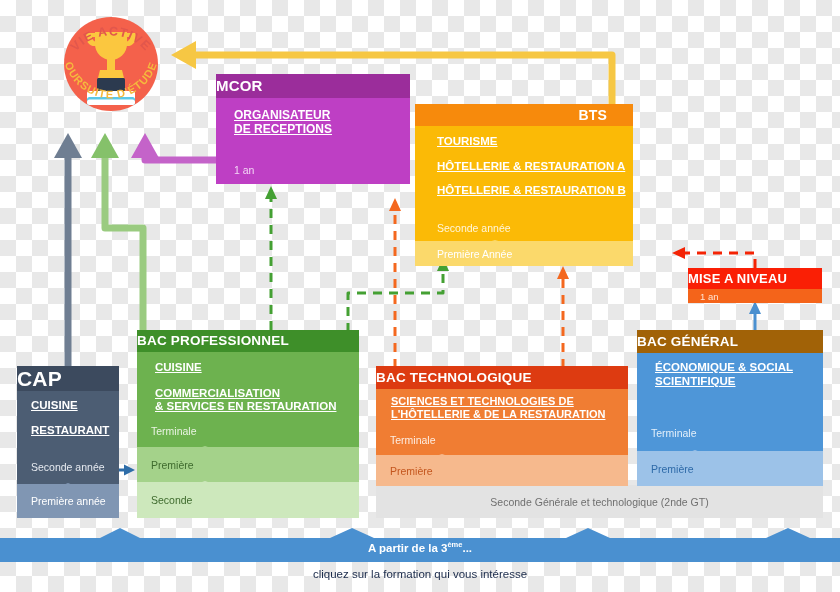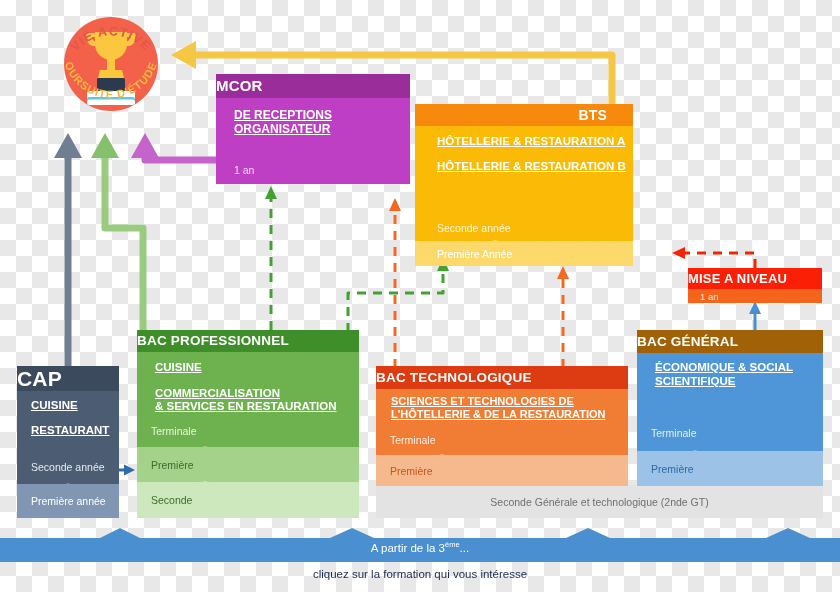--- a/index.html
+++ b/index.html
@@ -149,31 +149,32 @@
         <textPath href="#arcBot" startOffset="50%" text-anchor="middle">POURSUITE D'ÉTUDES</textPath>
       </text>
     </svg>
   </div>
 
   <div class="box" style="left:216px;top:74px;width:194px;height:110px;">
     <div class="hdr" style="background:#9B2D9B;height:24px;line-height:24px;font-size:15px;">
       <span>MCOR</span>
     </div>
     <div class="body" style="background:#BE3FC4;height:86px;padding:10px 0 0 18px;position:relative;">
+      <a class="lnk" style="font-size:12px;">ORGANISATEUR</a>
       <a class="lnk" style="font-size:12px;">DE RECEPTIONS</a>
-      <a class="lnk" style="font-size:12px;">ORGANISATEUR</a>
       <div style="position:absolute;left:18px;bottom:8px;color:#F3D6F5;font-size:10.5px;">1 an</div>
     </div>
   </div>
 
   <div class="box" style="left:415px;top:104px;width:218px;height:162px;">
     <div class="hdr" style="background:#F78A0C;height:22px;line-height:22px;font-size:14px;text-align:right;padding-right:26px;">
       <span>BTS</span>
     </div>
     <div class="body" style="background:#FBBA06;height:89px;padding:9px 0 0 22px;">
+      <a class="lnk" style="font-size:11.5px;margin-bottom:11px;">TOURISME</a>
       <a class="lnk" style="font-size:11.5px;margin-bottom:11px;">HÔTELLERIE &amp; RESTAURATION A</a>
       <a class="lnk" style="font-size:11.5px;">HÔTELLERIE &amp; RESTAURATION B</a>
     </div>
     <div class="band" style="background:#FBBA06;height:26px;">
       <span class="bandlabel" style="left:22px;color:#FFF6DC;">Seconde année</span>
     </div>
     <div class="band" style="background:#FBD96B;height:25px;">
       <svg class="wave" viewBox="0 0 218 14" preserveAspectRatio="none">
         <path d="M0,14 L0,6 L60,6 L80,0 L100,6 L218,6 L218,14 z" fill="#FBD96B"></path>
       </svg>
@@ -274,21 +275,21 @@
       <span class="bandlabel" style="color:#E3EFFA;">Terminale</span>
     </div>
     <div class="band" style="background:#9CC2E8;height:35px;">
       <svg class="wave" viewBox="0 0 186 14" preserveAspectRatio="none">
         <path d="M0,14 L0,6 L42,6 L58,0 L74,6 L186,6 L186,14 z" fill="#9CC2E8"></path>
       </svg>
       <span class="bandlabel" style="color:#2E6AA8;">Première</span>
     </div>
   </div>
 
-  <div class="box" style="left:0;top:528px;width:684px;height:34px;">
+  <div class="box" style="left:0;top:528px;width:684px;height:34px;font-weight:bold;">
     <svg width="840" height="34" viewBox="0 0 840 34" preserveAspectRatio="none" style="position:absolute;left:0;top:0;">
       <path d="M0,34 L0,10 L100,10 L120,0 L140,10 L330,10 L352,0 L374,10 L766,10 L788,0 L810,10 L840,10 L840,34 z" fill="#4A90D0"></path>
       <path d="M566,10 L588,0 L610,10 z" fill="#4A90D0"></path>
       <path d="M566,10 L840,10 L840,34 L0,34 L0,10 z" fill="#4A90D0"></path>
     </svg>
     <div style="position:absolute;left:0;top:12px;width:840px;text-align:center;color:#ffffff;font-size:11.5px;">
       <span>A partir de la 3</span><sup style="font-size:7.5px;">ème</sup><span>...</span>
     </div>
   </div>
 

